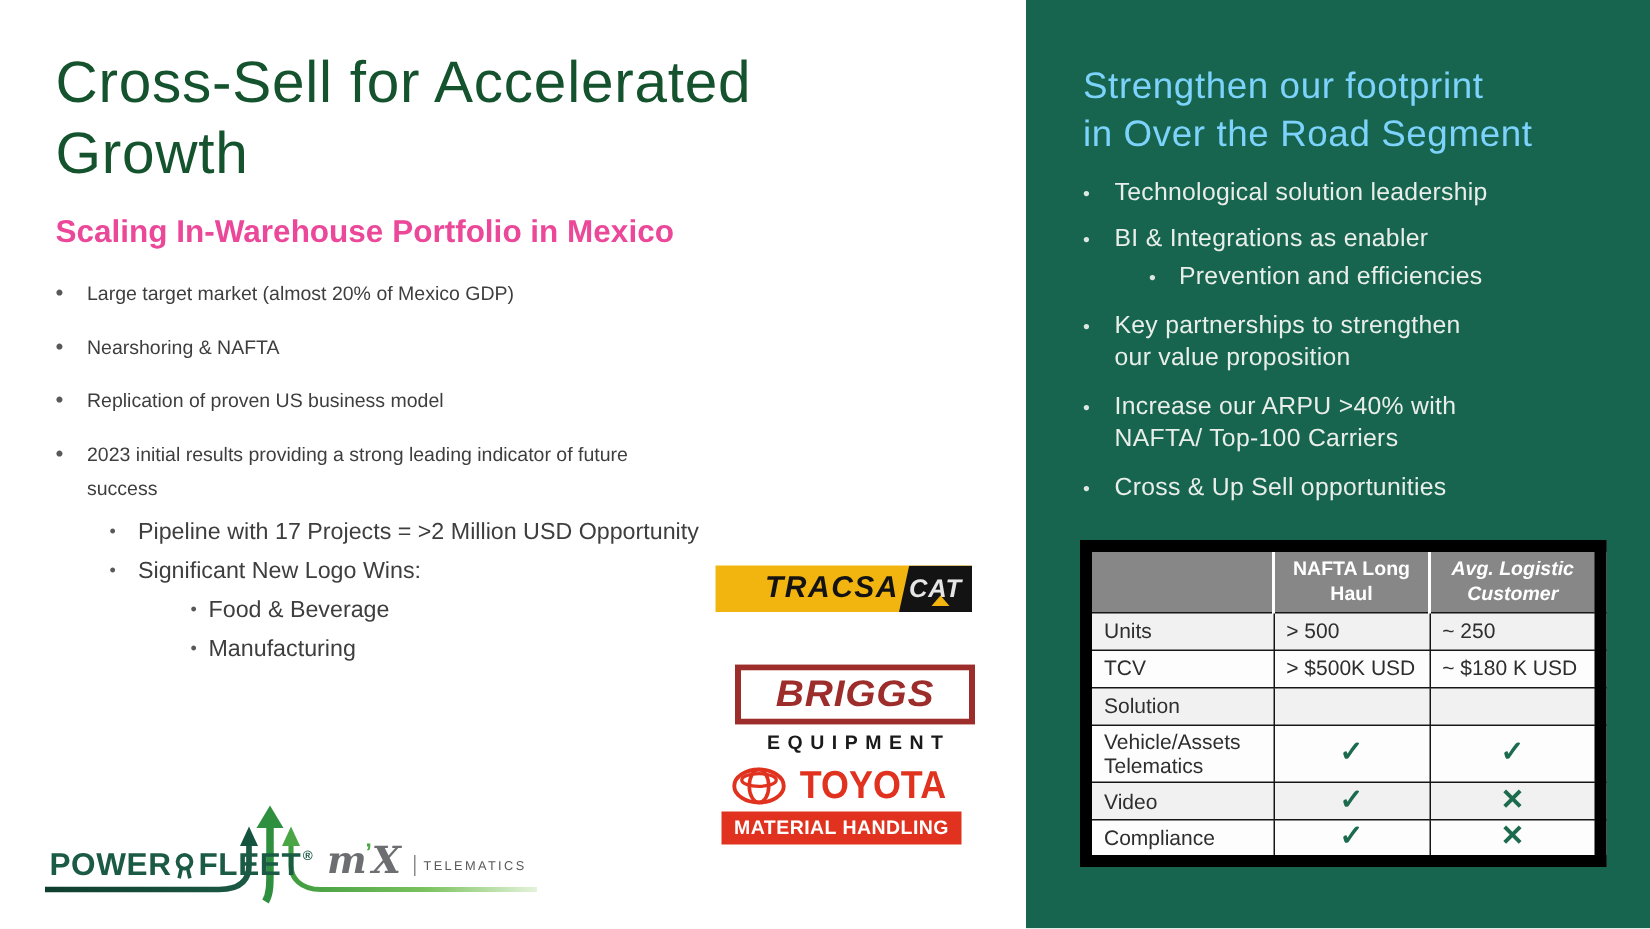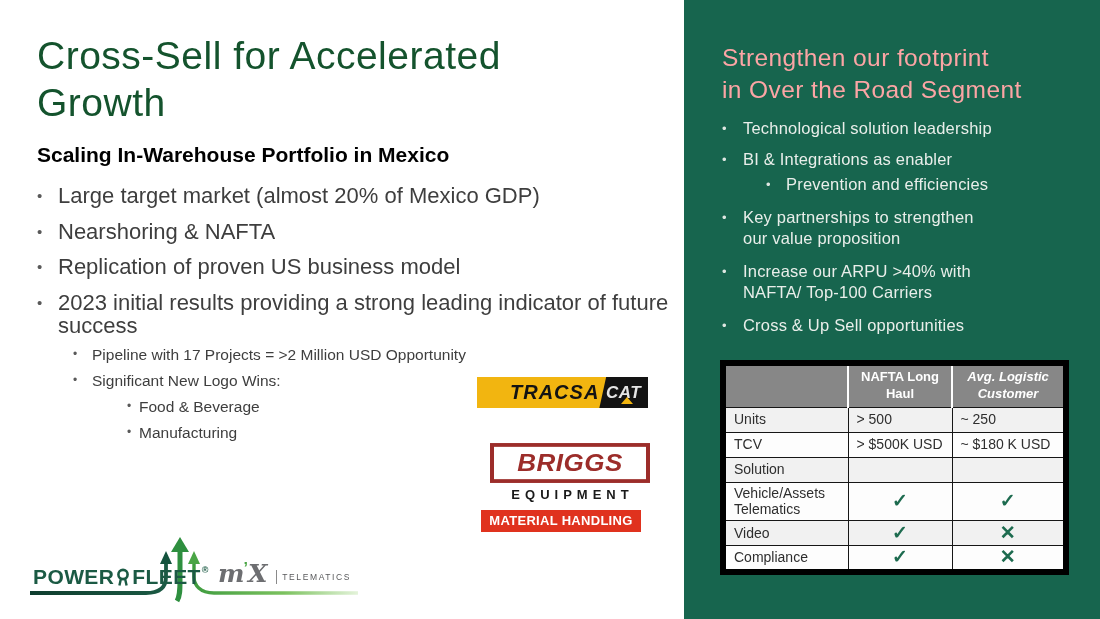--- a/index.html
+++ b/index.html
@@ -11,26 +11,26 @@
   .preline { white-space: pre-line; }
 
   
   .main-title {
     position: absolute; left: 37px; top: 33px;
     font-size: 39px; font-weight: 400; color: #14532d;
     line-height: 1.2; letter-spacing: 0.5px; white-space: pre-line;
   }
   .subtitle {
     position: absolute; left: 37px; top: 143px;
-    font-size: 21px; font-weight: 700; color: #000000;
+    font-size: 21px; font-weight: 700; color: #ec4899;
   }
   .bullets { position: absolute; left: 37px; top: 184px; width: 645px; }
   .b-row { display: flex; margin-bottom: 12px; color: #3e3e3e; }
   .b-row .dot { width: 21px; flex: 0 0 21px; color: #595959; font-size: 15px; line-height: 23px; }
-  .b-row .txt { font-size: 22px; line-height: 23.5px; white-space: pre-line; }
+  .b-row .txt { font-size: 13px; line-height: 23.5px; white-space: pre-line; }
   .b-sub { margin-left: 36px; margin-bottom: 5px; }
   .b-sub .dot { width: 19px; flex: 0 0 19px; font-size: 12px; line-height: 21px; }
   .b-sub .txt { font-size: 15.5px; line-height: 21px; }
   .b-subsub { margin-left: 90px; margin-bottom: 5px; }
   .b-subsub .dot { width: 12px; flex: 0 0 12px; font-size: 12px; line-height: 21px; }
   .b-subsub .txt { font-size: 15.5px; line-height: 21px; }
 
   
   .tracsa {
     position: absolute; left: 477px; top: 377px; width: 171px; height: 31px;
@@ -89,36 +89,36 @@
   .mix-div { width: 1px; height: 14px; background: #8a8a8a; margin: 6px 5px 0 8px; }
   .mix-tele { font-size: 8.5px; color: #58595b; letter-spacing: 1.6px; font-weight: 500; margin-top: 7px; }
 
   
   .panel {
     position: absolute; left: 684px; top: 0; width: 416px; height: 619px;
     background: #17654E;
   }
   .panel-title {
     position: absolute; left: 38px; top: 42px;
-    font-size: 24.5px; font-weight: 400; color: #fca5a5;
+    font-size: 24.5px; font-weight: 400; color: #7dd3fc;
     line-height: 1.32; letter-spacing: 0.4px; white-space: pre-line;
   }
   .p-bullets { position: absolute; left: 38px; top: 118px; width: 345px; }
   .p-row { display: flex; margin-bottom: 9px; color: #e9eeea; }
   .p-row .dot { width: 21px; flex: 0 0 21px; font-size: 13px; line-height: 21.5px; color: #dfe7e2; }
   .p-row .txt { font-size: 16.5px; line-height: 21.5px; letter-spacing: 0.2px; white-space: pre-line; }
   .p-nested { margin-left: 44px; margin-bottom: 11px; }
   .p-nested .dot { width: 20px; flex: 0 0 20px; }
   .p-gap { margin-bottom: 11px; }
 
   
   .cmp-table {
     position: absolute; left: 36px; top: 360px;
     border-collapse: collapse; table-layout: fixed;
-    width: 343px; background: #fff; border: 6px solid #000000;
+    width: 343px; background: #fff; border: 8px solid #000000;
   }
   .cmp-table col.c0 { width: 125px; }
   .cmp-table col.c1 { width: 104px; }
   .cmp-table col.c2 { width: 114px; }
   .cmp-table th {
     background: #878787; color: #fff; font-size: 13px; font-weight: 700;
     height: 44px; text-align: center; line-height: 1.3; white-space: pre-line;
     border: 2px solid #fff; border-top: none; border-bottom: none;
   }
   .cmp-table th:first-child { border-left: none; }
@@ -187,20 +187,28 @@
       <span class="cat-tri"></span>
     </div>
   </div>
 
   <div class="briggs">
     <div class="briggs-box">BRIGGS</div>
     <div class="briggs-sub">EQUIPMENT</div>
   </div>
 
   <div class="toyota">
+    <div class="toyota-top">
+      <svg width="38" height="26" viewBox="0 0 38 26">
+        <ellipse cx="19" cy="13" rx="16.5" ry="11" fill="none" stroke="#E0321E" stroke-width="2.6"></ellipse>
+        <ellipse cx="19" cy="13" rx="6.5" ry="11" fill="none" stroke="#E0321E" stroke-width="2.4"></ellipse>
+        <ellipse cx="19" cy="9" rx="11.5" ry="4.2" fill="none" stroke="#E0321E" stroke-width="2.2"></ellipse>
+      </svg>
+      <span class="toyota-name">TOYOTA</span>
+    </div>
     <div class="toyota-sub">MATERIAL HANDLING</div>
   </div>
 
   <div class="footer">
     <svg width="335" height="78" viewBox="0 0 335 78" style="position:absolute;left:0;top:0;">
       <defs>
         <linearGradient id="lightgrad" x1="166" y1="0" x2="330" y2="0" gradientUnits="userSpaceOnUse">
           <stop offset="0" stop-color="#3f9c3f"></stop>
           <stop offset="0.55" stop-color="#7cc25f"></stop>
           <stop offset="1" stop-color="#e4f3da"></stop>

